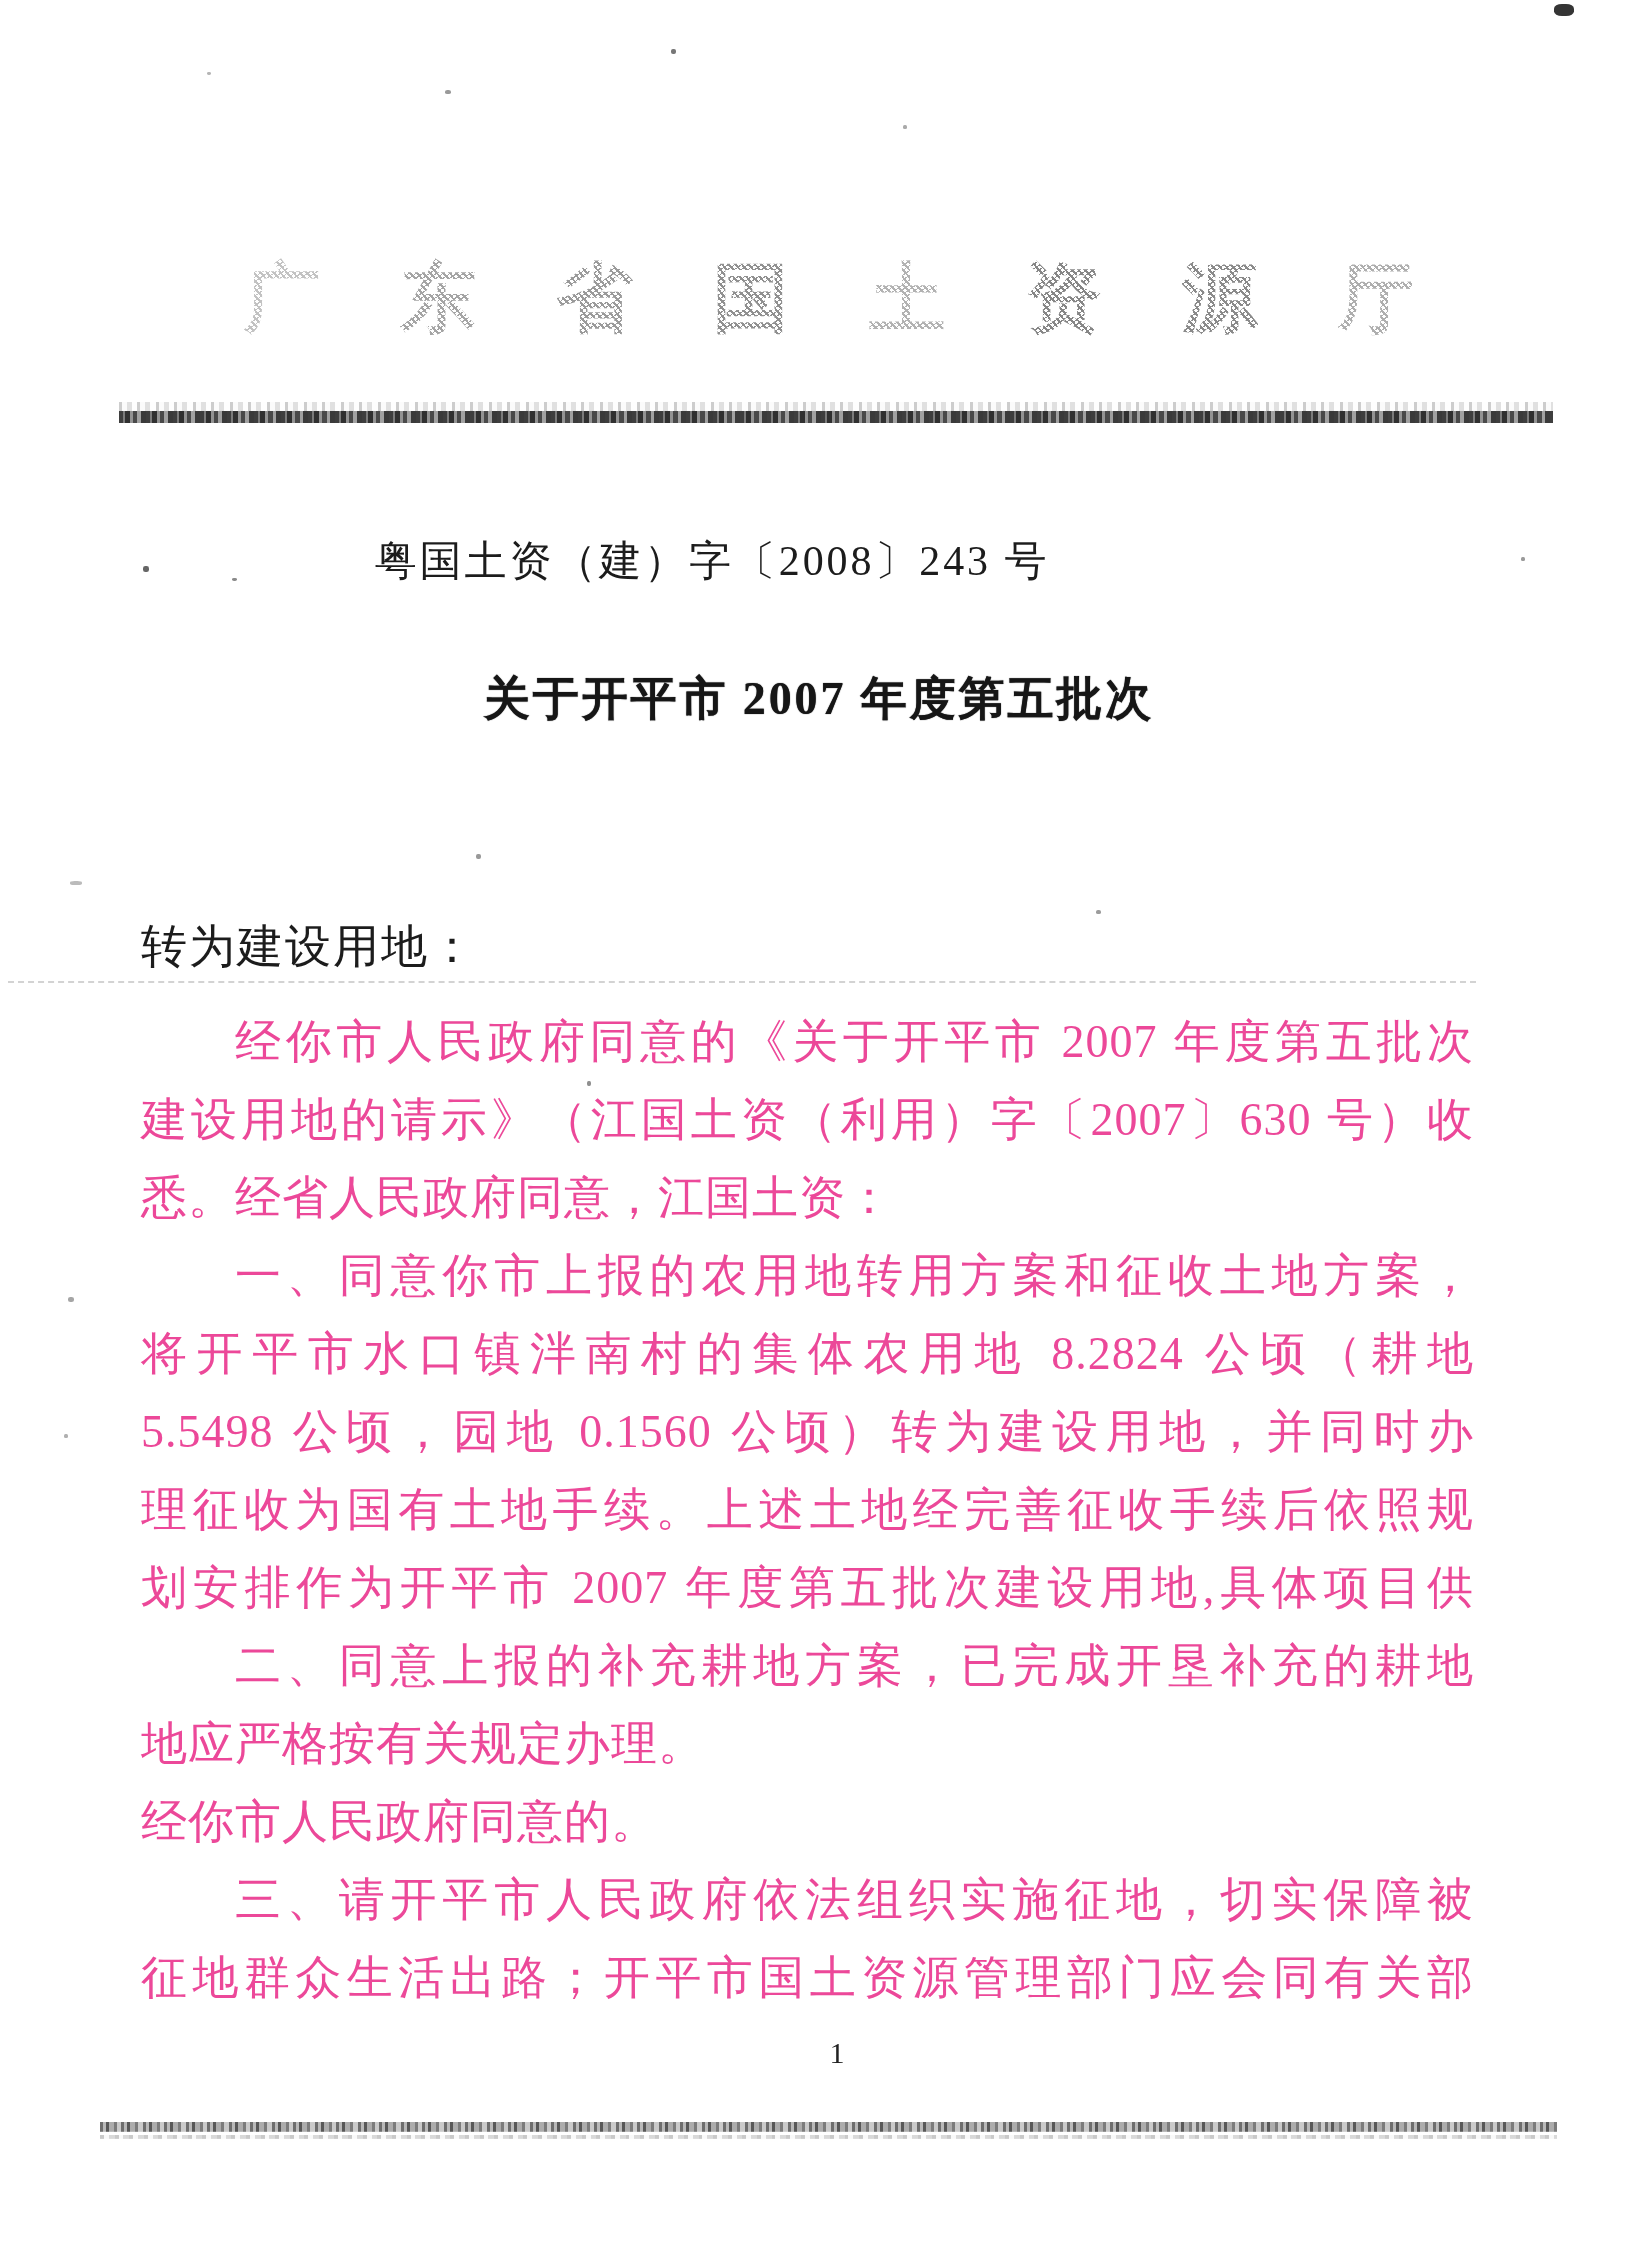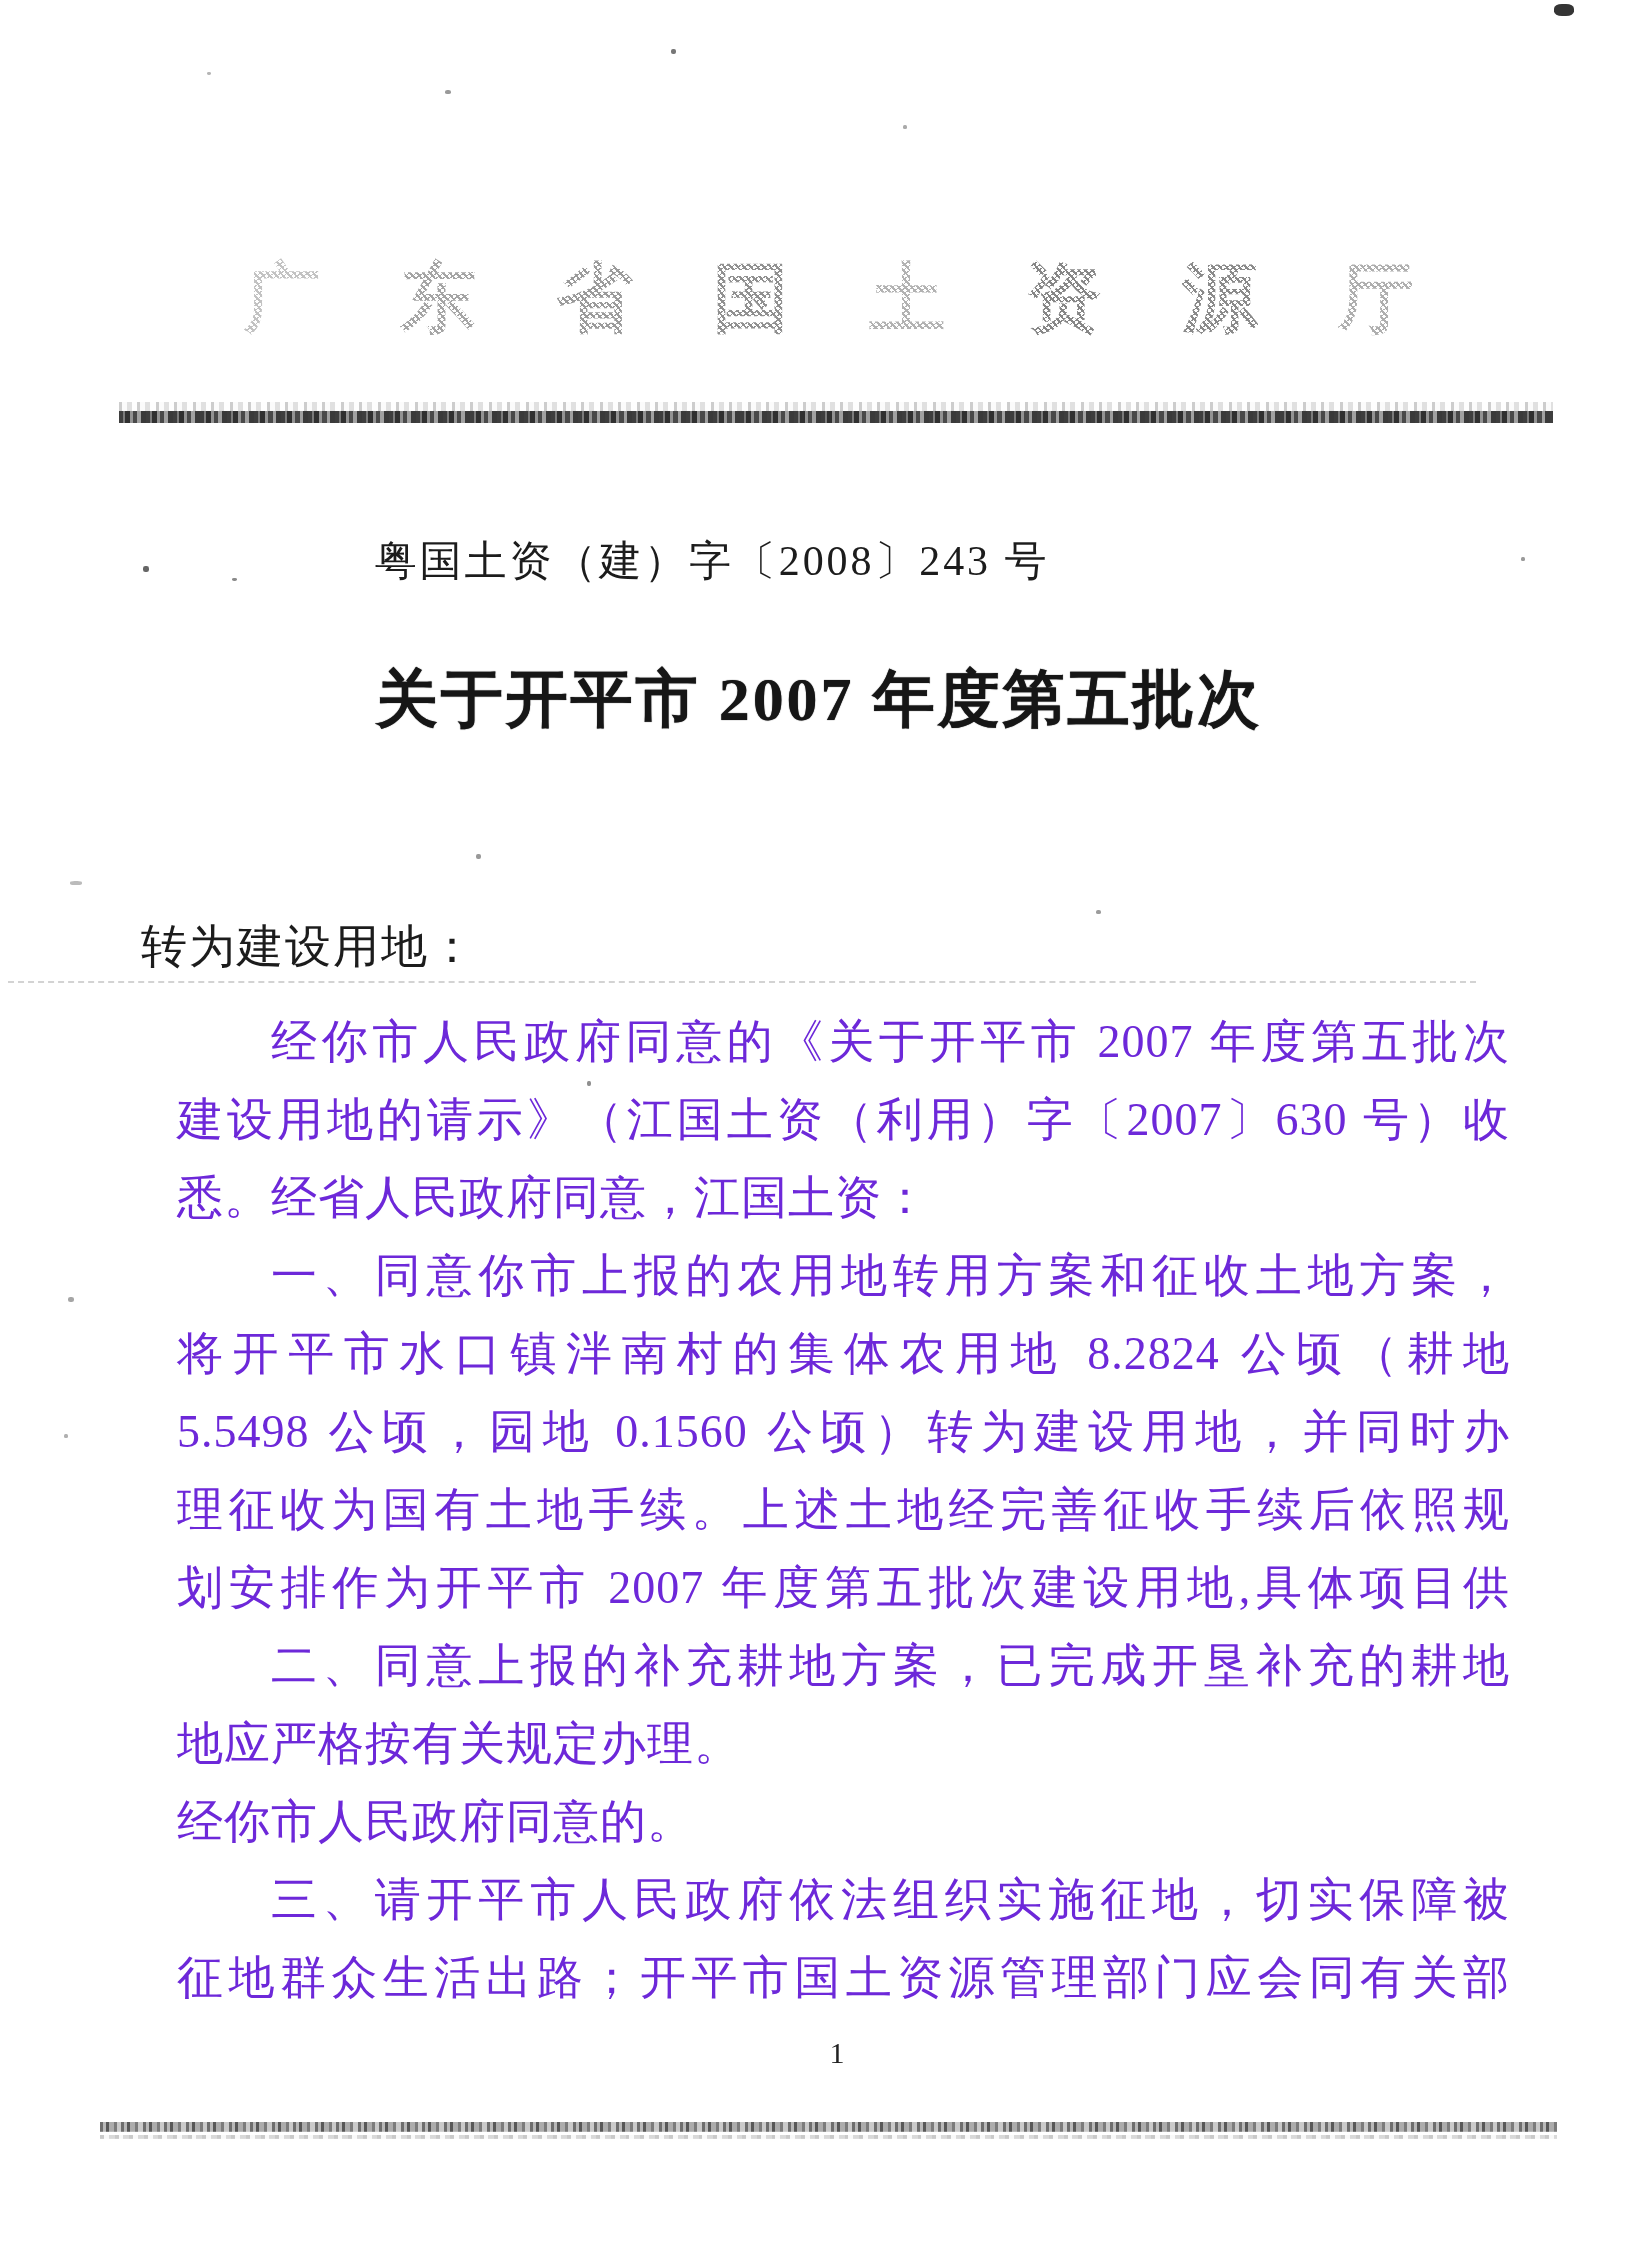--- a/index.html
+++ b/index.html
@@ -39,35 +39,35 @@
   }
   
   .docnum{
     position:absolute;top:534px;left:0;width:1424px;
     text-align:center;font-size:42px;letter-spacing:2.9px;line-height:55px;
     font-family:"Liberation Serif", serif;
   }
   
   .title{
     position:absolute;top:651px;left:0;width:1638px;text-align:center;
-    font-weight:700;font-size:62px;line-height:96px;letter-spacing:2.9px;
+    font-weight:700;font-size:46px;line-height:96px;letter-spacing:2.9px;
     color:#161616;text-shadow:0 0 1px #222;
   }
   
   .salutation{
     position:absolute;top:917px;left:141px;width:1331px;
     font-size:46px;line-height:59px;letter-spacing:2px;
   }
   .ghost-dashes{
     position:absolute;top:981px;left:7.8px;width:1468px;height:0;
     border-top:2.9px dashed rgba(110,110,110,.30);filter:blur(0.4px);
   }
   .bodytext{
     position:absolute;top:1003px;left:141px;width:1333px;
-    font-size:46px;letter-spacing:1px;color:#6d28d9;margin-left:36px;
+    font-size:46px;letter-spacing:1px;color:#ec4899;
   }
   .ln{
     height:78px;line-height:78px;white-space:nowrap;
     text-align:justify;text-justify:inter-character;overflow:visible;
   }
   .ln.fill{white-space:normal;text-align-last:justify;}
   .ln.ind{text-indent:94px;}
   
   .pagenum{
     position:absolute;top:2036px;left:0;width:1674px;text-align:center;

